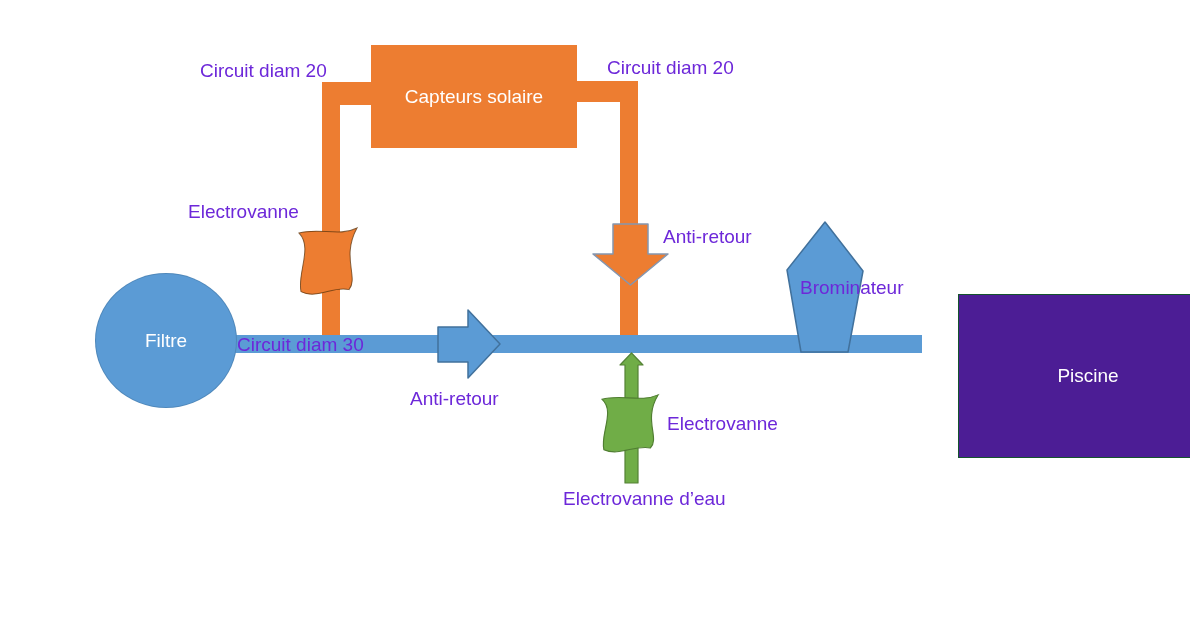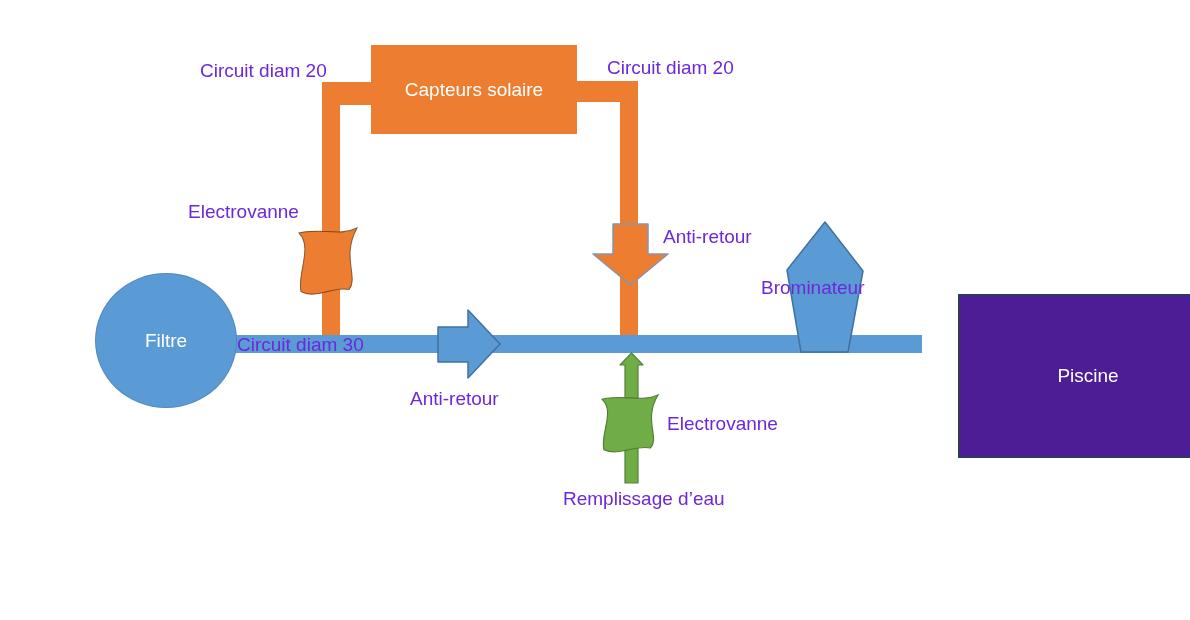--- a/index.html
+++ b/index.html
@@ -6,34 +6,34 @@
   #canvas{
     position:relative;width:1190px;height:620px;background:#ffffff;
     font-family:"Liberation Sans", sans-serif;overflow:hidden;
   }
   
   .pipe-orange{position:absolute;background:#ED7D31;}
   .pipe-blue{position:absolute;background:#5B9BD5;}
   
   .node{position:absolute;display:flex;align-items:center;justify-content:center;
         color:#ffffff;font-size:19px;}
-  #capteurs-box{left:371px;top:45px;width:206px;height:89px;background:#ED7D31;}
+  #capteurs-box{left:371px;top:45px;width:206px;height:103px;background:#ED7D31;}
   #filtre-circle{left:95px;top:273px;width:140px;height:133px;background:#5B9BD5;
         border-radius:50%;border:1px solid rgba(65,113,156,.45);}
   #piscine-box{left:958px;top:294px;width:258px;height:162px;background:#4c1d95;
         border:1px solid #14532d;}
   
   #shape-layer{position:absolute;left:0;top:0;width:1190px;height:620px;pointer-events:none;}
   
   .lbl{position:absolute;font-size:19px;color:#6d28d9;white-space:nowrap;line-height:1.1;}
   #lbl-circuit20-left{left:200px;top:61px;}
   #lbl-circuit20-right{left:607px;top:58px;}
   #lbl-electrovanne-left{left:188px;top:202px;}
   #lbl-antiretour-top{left:663px;top:227px;}
-  #lbl-brominateur{left:761px;top:278px;}
+  #lbl-brominateur{left:800px;top:278px;}
   #lbl-circuit50{left:237px;top:335px;}
   #lbl-antiretour-bottom{left:410px;top:389px;}
   #lbl-electrovanne-green{left:667px;top:414px;}
   #lbl-remplissage{left:563px;top:489px;}
 </style>
 </head>
 <body>
 
 <div id="canvas">
 
@@ -73,15 +73,15 @@
   </svg>
 
   <div class="lbl" id="lbl-circuit20-left">Circuit diam 20</div>
   <div class="lbl" id="lbl-circuit20-right">Circuit diam 20</div>
   <div class="lbl" id="lbl-electrovanne-left">Electrovanne</div>
   <div class="lbl" id="lbl-antiretour-top">Anti-retour</div>
   <div class="lbl" id="lbl-brominateur">Brominateur</div>
   <div class="lbl" id="lbl-circuit50">Circuit diam 30</div>
   <div class="lbl" id="lbl-antiretour-bottom">Anti-retour</div>
   <div class="lbl" id="lbl-electrovanne-green">Electrovanne</div>
-  <div class="lbl" id="lbl-remplissage">Remplissage d’eau</div>
+  <div class="lbl" id="lbl-remplissage">Electrovanne d’eau</div>
 
 </div>
 
 </body></html>

